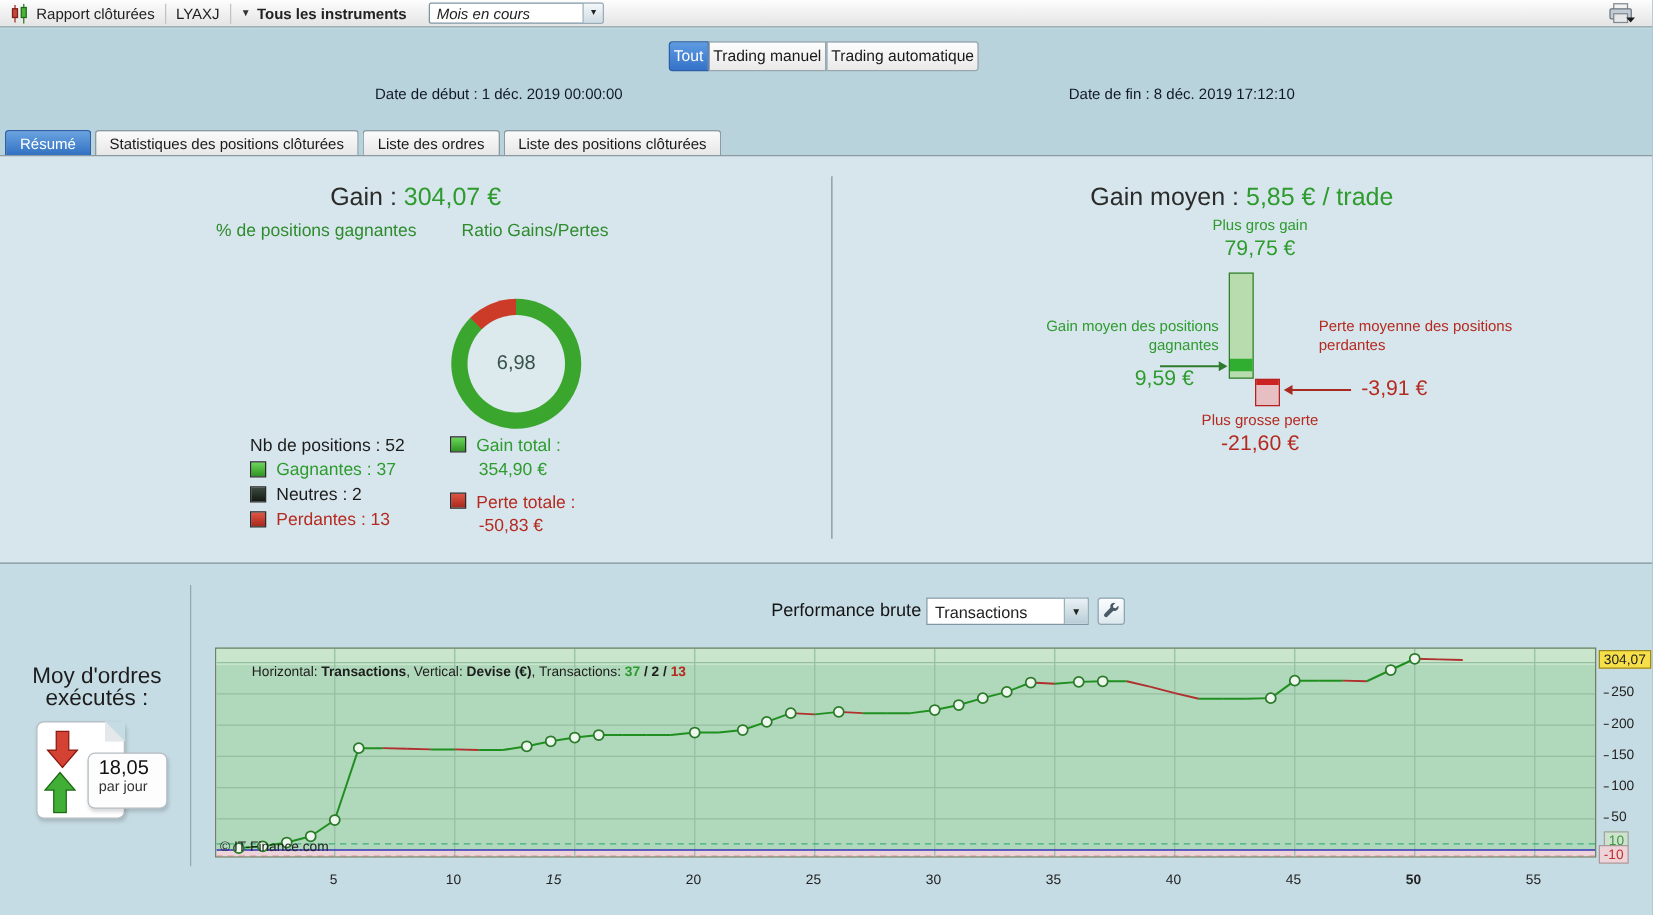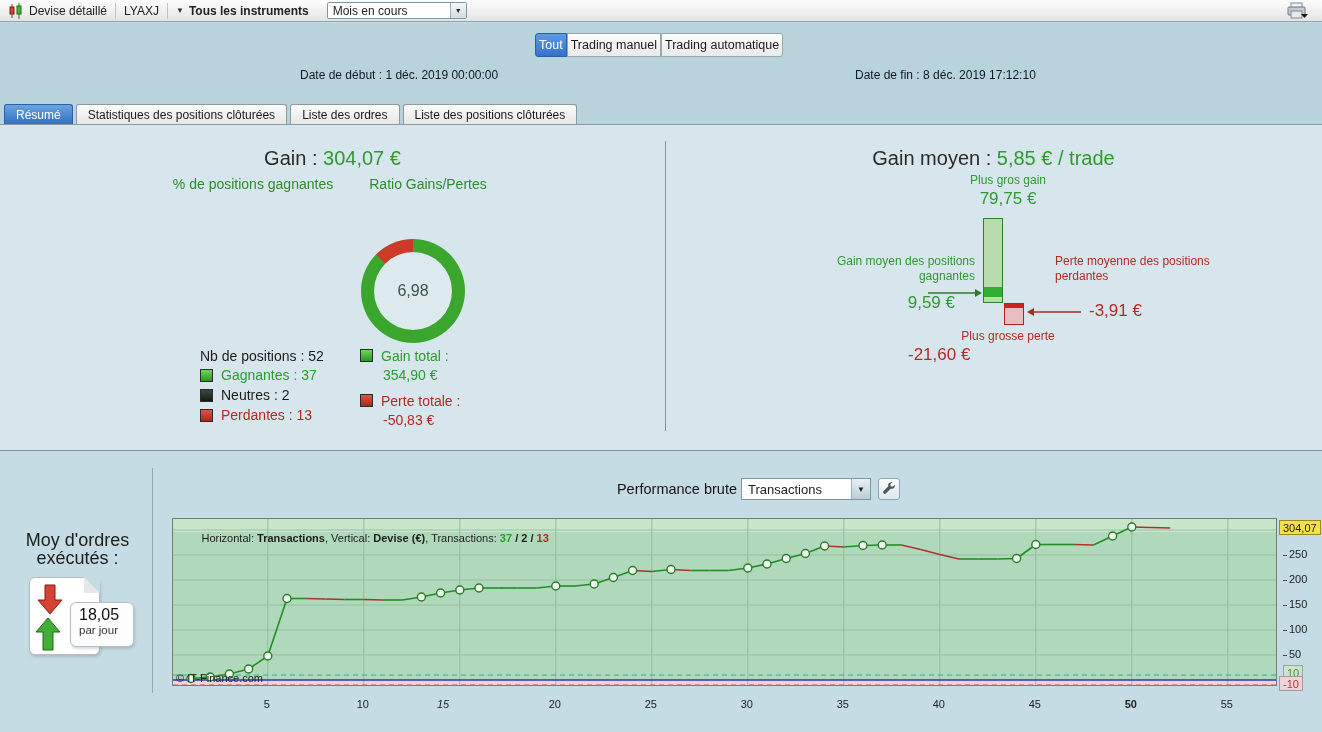--- a/index.html
+++ b/index.html
@@ -9,21 +9,21 @@
 
   
   .toolbar { position:absolute; left:0; top:0; width:1322px; height:22px;
     background:linear-gradient(#fdfdfd,#e4e4e4); border-bottom:1px solid #8fa3ab;
     display:flex; align-items:center; font-size:12px; }
   .tb-item { display:flex; align-items:center; height:100%; padding:0 8px; }
   .tb-sep { width:1px; height:16px; background:#c2c2c2; }
   .tb-bold { font-weight:bold; }
   .tb-caret { font-size:8px; margin-right:5px; color:#333; }
   .tb-select { margin-left:10px; display:flex; align-items:center; width:140px; height:17px;
-    background:#fff; border:1px solid #7d96a3; border-radius:2px; font-size:12px; }
+    background:#fff; border:1px solid #7d96a3; border-radius:2px; font-size:12px;font-style:italic; }
   .tb-select .val { flex:1; padding-left:5px; }
   .tb-select .arrow { width:16px; height:15px; background:linear-gradient(#f4f8fa,#cfdde4);
     border-left:1px solid #9ab0ba; display:flex; align-items:center; justify-content:center; font-size:7px; color:#222; }
   .tb-right { margin-left:auto; padding-right:10px; display:flex; align-items:center; }
 
   
   .band { position:absolute; left:0; top:23px; width:1322px; height:101px; background:#b9d3dc; }
   .mode-tabs { position:absolute; left:535px; top:10px; display:flex; }
   .mode-tab { height:24px; padding:0 3px; display:flex; align-items:center; font-size:12.5px;
     background:linear-gradient(#fdfdfd,#e9e9e9); border:1px solid #9aa6ad; color:#1a1a1a; cursor:pointer; }
@@ -125,21 +125,21 @@
   <div class="toolbar">
     <div class="tb-item">
       <span style="margin-right:5px;display:flex;">
         <svg width="16" height="16">
             <line x1="4" y1="1" x2="4" y2="15" stroke="#9a2a20"></line>
             <rect x="2" y="4" width="4" height="7" fill="#c6473a" stroke="#7a2018"></rect>
             <line x1="11" y1="0" x2="11" y2="16" stroke="#2a7a20"></line>
             <rect x="9" y="3" width="4" height="8" fill="#49b43c" stroke="#1e6a16"></rect>
           </svg>
       </span>
-      <span>Devise détaillé</span>
+      <span>Rapport clôturées</span>
     </div>
     <div class="tb-sep"></div>
     <div class="tb-item">
       <span>LYAXJ</span>
     </div>
     <div class="tb-sep"></div>
     <div class="tb-item tb-bold">
       <span class="tb-caret">▼</span>
       <span>Tous les instruments</span>
     </div>
@@ -240,21 +240,21 @@
       <div class="big-val t-green" style="left:180px;top:168px;width:110px;text-align:right;">9,59 €</div>
 
       <div class="small-lab t-red" style="left:390px;top:129px;width:180px;line-height:15px;">Perte moyenne des positions perdantes</div>
       <svg style="position:absolute;left:362px;top:182px;" width="54" height="10">
           <line x1="6" y1="5" x2="54" y2="5" stroke="#a82a20" stroke-width="1.5"></line>
           <path d="M7 1 L0 5 L7 9 z" fill="#a82a20"></path>
         </svg>
       <div class="big-val t-red" style="left:424px;top:176px;">-3,91 €</div>
 
       <div class="small-lab t-red" style="left:243px;top:204px;width:200px;text-align:center;">Plus grosse perte</div>
-      <div class="big-val t-red" style="left:243px;top:220px;width:200px;">-21,60 €</div>
+      <div class="big-val t-red" style="left:243px;top:220px;width:200px;text-align:center;">-21,60 €</div>
     </div>
   </div>
 
   <div class="bottom">
     <div class="perf-head">
       <span class="perf-title">Performance brute</span>
       <div class="perf-select">
         <span class="val">Transactions</span>
         <span class="arrow">▼</span>
       </div>

